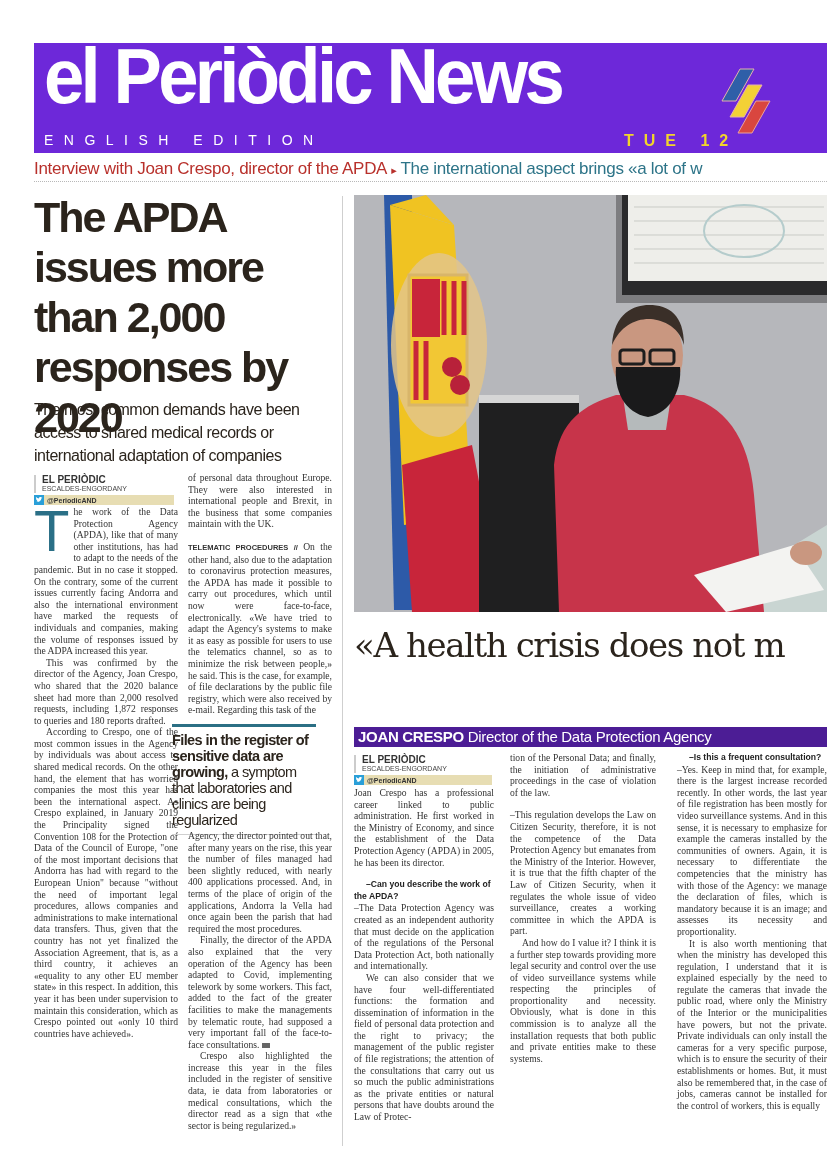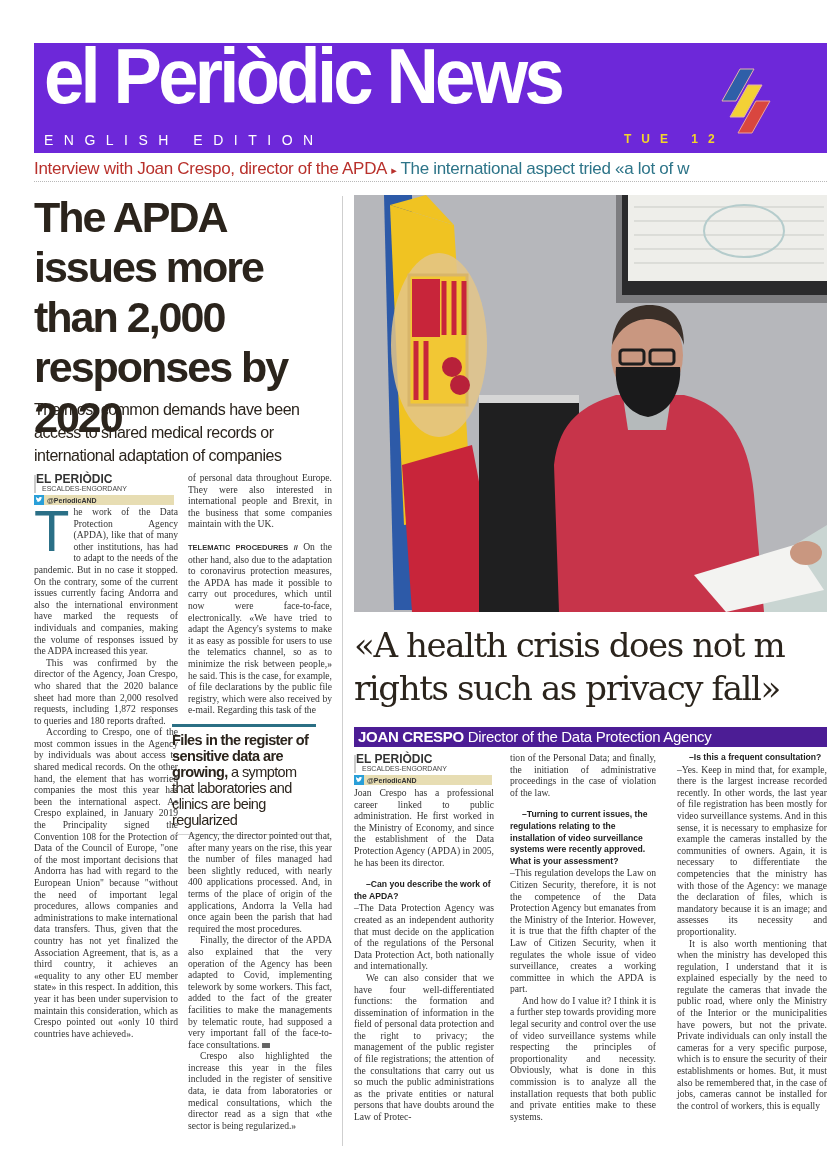--- a/index.html
+++ b/index.html
@@ -18,21 +18,21 @@
     transform: scaleX(0.93); transform-origin: left top; white-space: nowrap;
   }
   .mast-edition {
     position: absolute; left: 10px; top: 89px;
     font-family: "Liberation Sans", sans-serif; font-weight: normal;
     font-size: 14px; letter-spacing: 10.5px; color: #ffffff; white-space: nowrap;
   }
   .mast-date {
     position: absolute; left: 590px; top: 89px;
     font-family: "Liberation Sans", sans-serif; font-weight: bold;
-    font-size: 12px; letter-spacing: 10px; color: #f2d52a; white-space: nowrap;
+    font-size: 16px; letter-spacing: 10px; color: #f2d52a; white-space: nowrap;
   }
   .mast-logo { position: absolute; left: 684px; top: 24px; width: 62px; height: 70px; }
 
   
   .ticker {
     position: absolute; left: 34px; top: 158px; width: 793px; height: 24px;
     border-bottom: 1px dotted #b8b8b8; white-space: nowrap; overflow: hidden;
     font-family: "Liberation Sans", sans-serif; font-size: 17px; line-height: 22px;
     letter-spacing: -0.3px;
   }
@@ -47,21 +47,21 @@
     font-size: 43px; line-height: 50px; letter-spacing: -2px; color: #2b241c;
   }
   .subhead {
     position: absolute; left: 34px; top: 398px; width: 300px;
     font-family: "Liberation Sans", sans-serif; font-size: 16px;
     line-height: 23px; letter-spacing: -0.5px; color: #2b241c;
   }
   .vrule { position: absolute; width: 1px; background: #cfcfcf; }
 
   .byline { position: absolute; font-family: "Liberation Sans", sans-serif; }
-  .byline .bl-outlet { font-size: 12px; font-weight: bold; color: #333; border-left: 2px solid #ccc; line-height: 9px; display:block; }
+  .byline .bl-outlet { font-size: 10px; font-weight: bold; color: #333; padding-left: 6px; border-left: 2px solid #ccc; line-height: 9px; display:block; }
   .byline .bl-place { font-size: 7px; color: #444; padding-left: 6px; border-left: 2px solid #ccc; line-height: 9px; display:block; }
   .byline .bl-handle {
     margin-top: 2px; display: flex; align-items: center; height: 10px; width: 140px;
     background: #e7ddb3; font-size: 7px; font-weight: bold; color: #333;
   }
   .tw-icon { width: 10px; height: 10px; background: #2a9fd8; margin-right: 3px; display: inline-flex; align-items:center; justify-content:center; }
   .tw-icon svg { width: 8px; height: 8px; }
 
   .col {
     position: absolute; font-family: "Liberation Serif", serif;
@@ -114,21 +114,21 @@
   <div class="mast-edition">ENGLISH EDITION</div>
   <div class="mast-date">TUE 12</div>
   <svg class="mast-logo" viewBox="0 0 62 70">
     <polygon points="22,2 36,2 18,34 4,34" fill="#2f5fa8" stroke="#e6b0ac" stroke-width="1"></polygon>
     <polygon points="30,18 44,18 26,50 12,50" fill="#f3d136" stroke="#e6b0ac" stroke-width="1"></polygon>
     <polygon points="38,34 52,34 34,66 20,66" fill="#d9463f" stroke="#eaa39e" stroke-width="1"></polygon>
   </svg>
 </div>
 
 <div class="ticker">
-  <span class="t-red">Interview with Joan Crespo, director of the APDA</span><span class="t-arrow">▸</span><span class="t-teal">The international aspect tried «a lot of w</span>
+  <span class="t-red">Interview with Joan Crespo, director of the APDA</span><span class="t-arrow">▸</span><span class="t-teal">The international aspect brings «a lot of w</span>
 </div>
 
 <h1 class="headline">The APDA issues more than 2,000 responses by 2020</h1>
 <div class="subhead">The most common demands have been access to shared medical records or international adaptation of companies</div>
 
 <div class="vrule" style="left:342px; top:196px; height:950px;"></div>
 
 <div class="byline" style="left:34px; top:475px;">
   <span class="bl-outlet">EL PERIÒDIC</span>
   <span class="bl-place">ESCALDES-ENGORDANY</span>
@@ -218,21 +218,20 @@
 
     <path d="M262,172 L326,172 C328,192 318,218 294,222 C270,218 260,195 262,172 Z" fill="#1a1a1b"></path>
 
     <polygon points="340,380 440,350 470,395 372,417" fill="#f3f3f1"></polygon>
     <ellipse cx="452" cy="358" rx="16" ry="12" fill="#c99780"></ellipse>
   </svg>
 </div>
 
 <div class="quote">
   <div>«A health crisis does not m</div>
-  <div>rights such as privacy fall»</div>
 </div>
 
 <div class="name-bar">
   <b>JOAN CRESPO</b> <span>Director of the Data Protection Agency</span>
 </div>
 
 <div class="byline" style="left:354px; top:755px;">
   <span class="bl-outlet">EL PERIÒDIC</span>
   <span class="bl-place">ESCALDES-ENGORDANY</span>
   <div class="bl-handle" style="width:138px;">
@@ -249,21 +248,20 @@
   <p class="noind">Joan Crespo has a professional career linked to public administration. He first worked in the Ministry of Economy, and since the establishment of the Data Protection Agency (APDA) in 2005, he has been its director.</p>
   <div class="gap"></div>
   <p class="q">–Can you describe the work of the APDA?</p>
   <p class="noind">–The Data Protection Agency was created as an independent authority that must decide on the application of the regulations of the Personal Data Protection Act, both nationally and internationally.</p>
   <p>We can also consider that we have four well-differentiated functions: the formation and dissemination of information in the field of personal data protection and the right to privacy; the management of the public register of file registrations; the attention of the consultations that carry out us so much the public administrations as the private entities or natural persons that have doubts around the Law of Protec-</p>
 </div>
 
 <div class="col" style="left:510px; top:752px; width:146px;">
   <p class="noind">tion of the Personal Data; and finally, the initiation of administrative proceedings in the case of violation of the law.</p>
   <div class="gap"></div>
-  <p class="q">–Turning to current issues, the regulations relating to the installation of video surveillance systems were recently approved. What is your assessment?</p>
   <p class="noind">–This regulation develops the Law on Citizen Security, therefore, it is not the competence of the Data Protection Agency but emanates from the Ministry of the Interior. However, it is true that the fifth chapter of the Law of Citizen Security, when it regulates the whole issue of video surveillance, creates a working committee in which the APDA is part.</p>
   <p>And how do I value it? I think it is a further step towards providing more legal security and control over the use of video surveillance systems while respecting the principles of proportionality and necessity. Obviously, what is done in this commission is to analyze all the installation requests that both public and private entities make to these systems.</p>
 </div>
 
 <div class="col" style="left:677px; top:752px; width:150px;">
   <p class="q">–Is this a frequent consultation?</p>
   <p class="noind">–Yes. Keep in mind that, for example, there is the largest increase recorded recently. In other words, the last year of file registration has been mostly for video surveillance systems. And in this sense, it is necessary to emphasize for example the cameras installed by the communities of owners. Again, it is necessary to differentiate the competencies that the ministry has with those of the Agency: we manage the declaration of files, which is mandatory because it is an image; and assesses its necessity and proportionality.</p>
   <p>It is also worth mentioning that when the ministry has developed this regulation, I understand that it is explained especially by the need to regulate the cameras that invade the public road, where only the Ministry of the Interior or the municipalities have powers, but not the private. Private individuals can only install the cameras for a very specific purpose, which is to ensure the security of their establishments or homes. But, it must also be remembered that, in the case of jobs, cameras cannot be installed for the control of workers, this is equally</p>
 </div>
 

